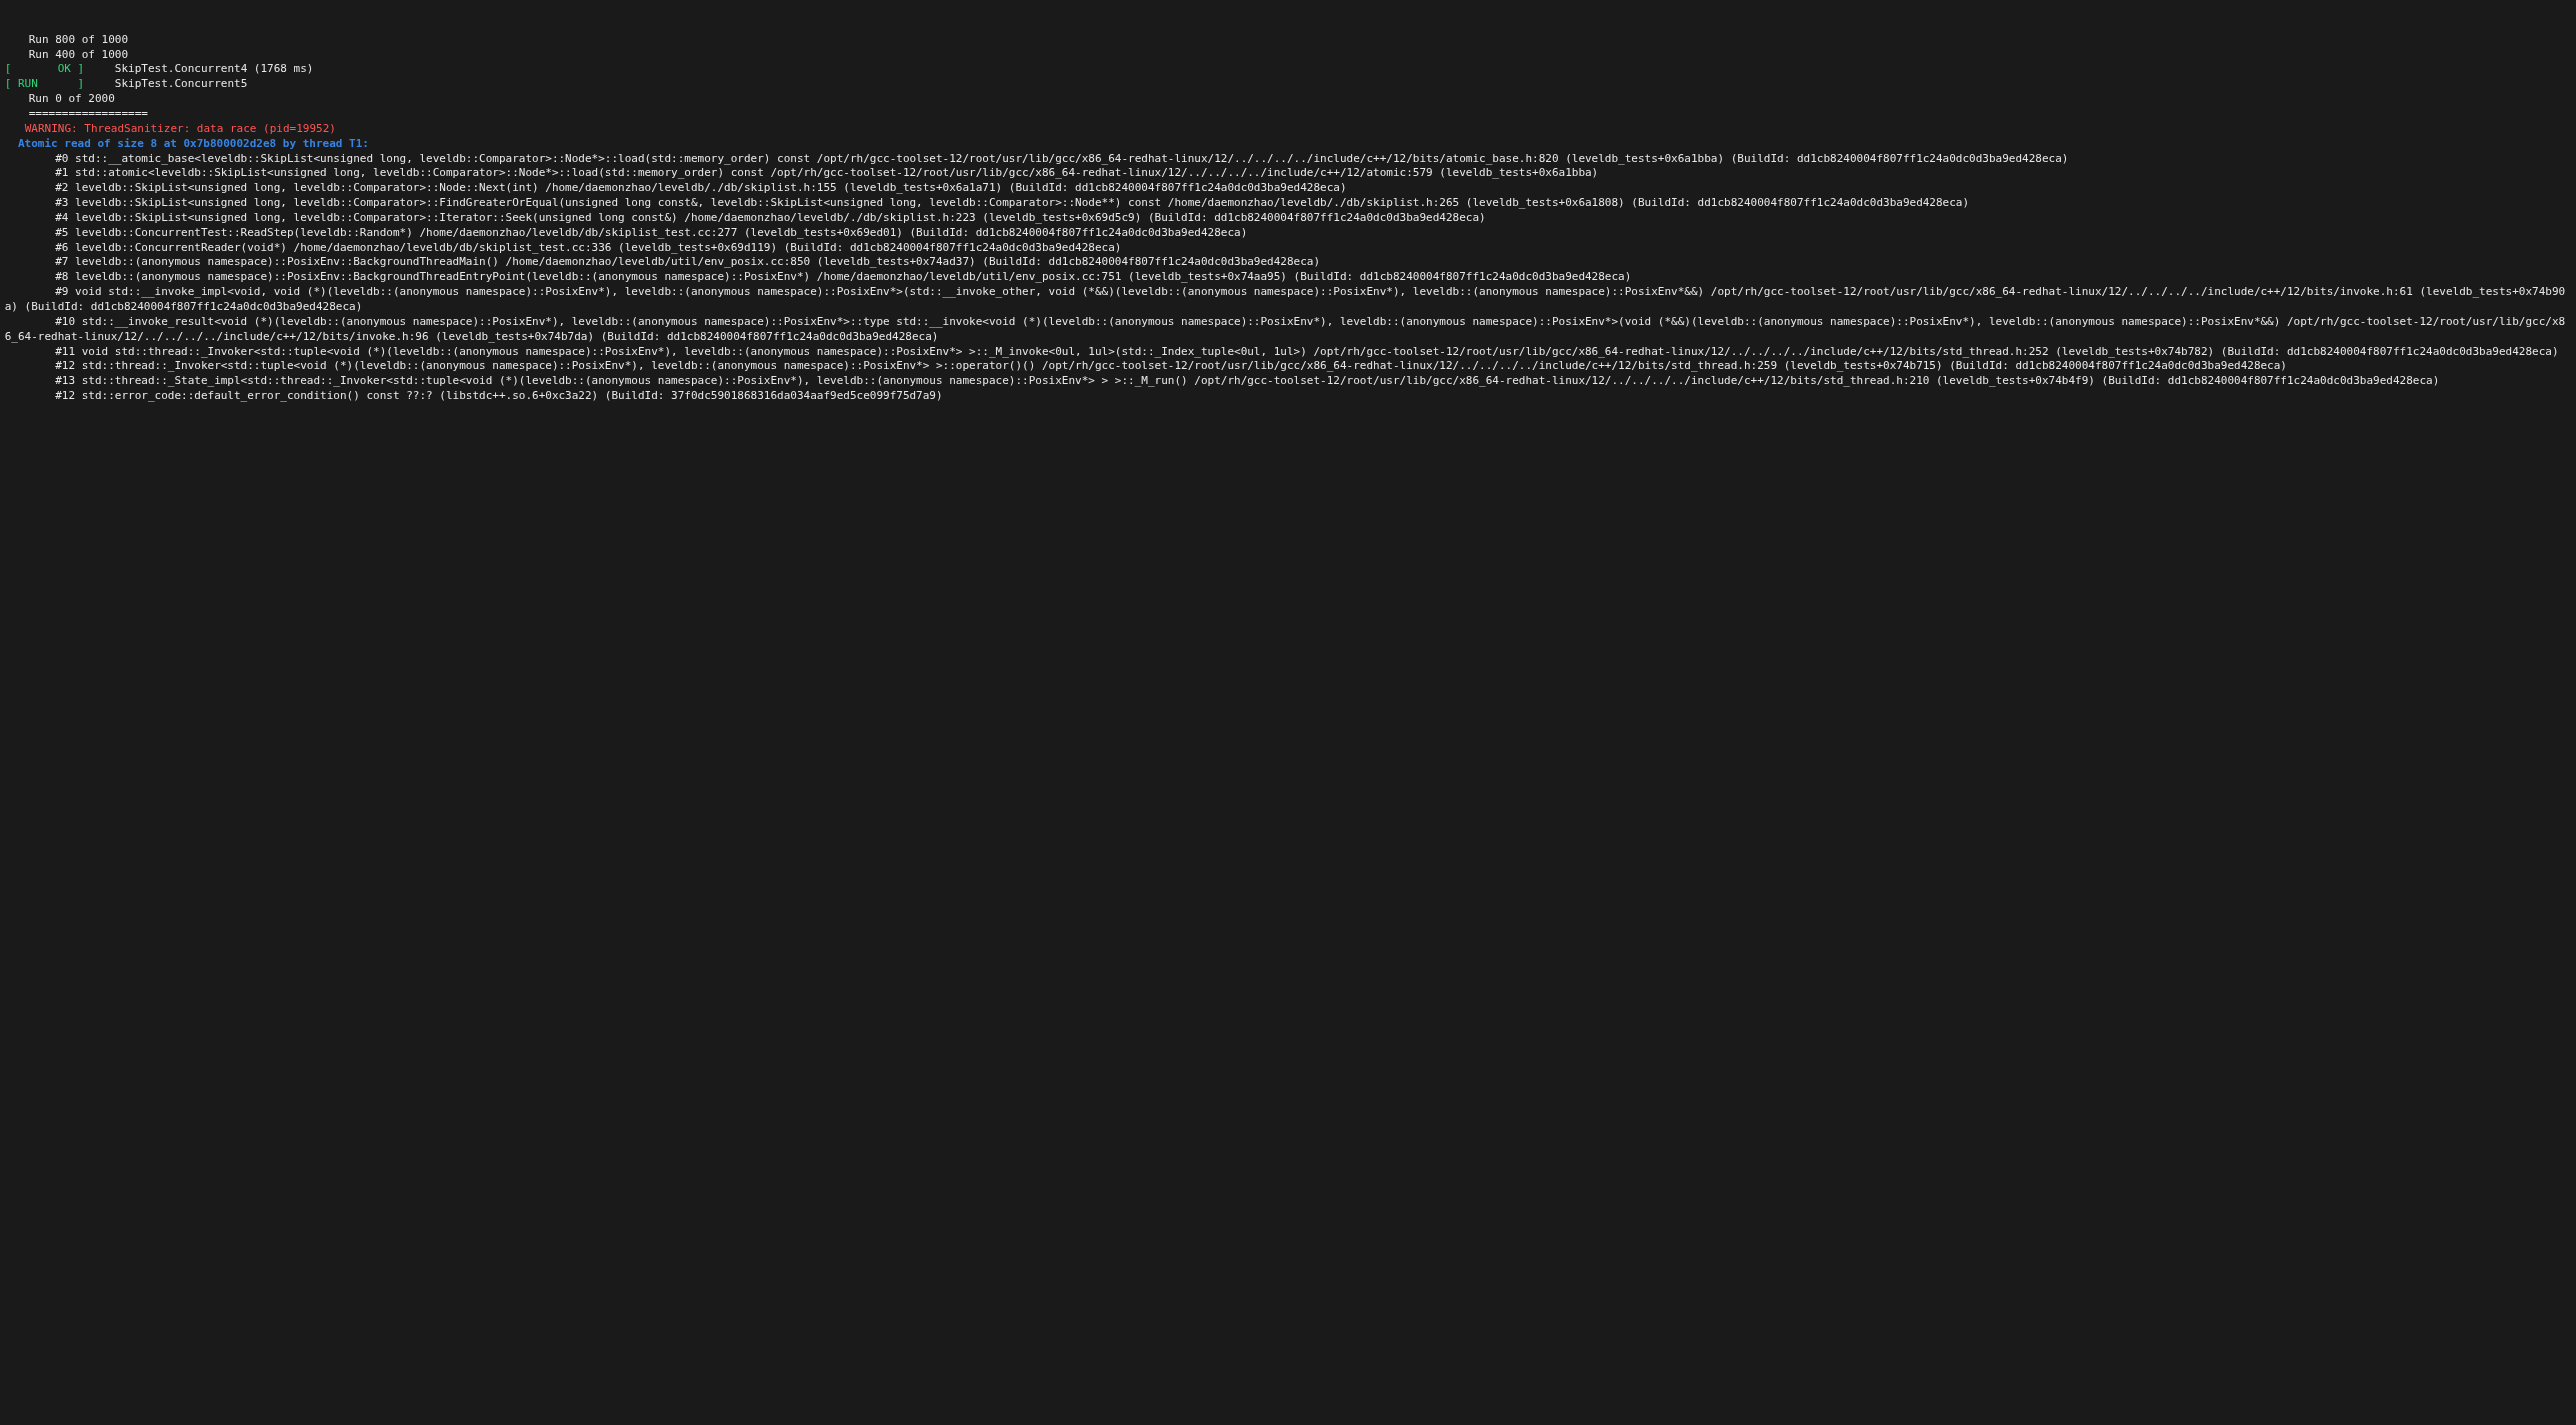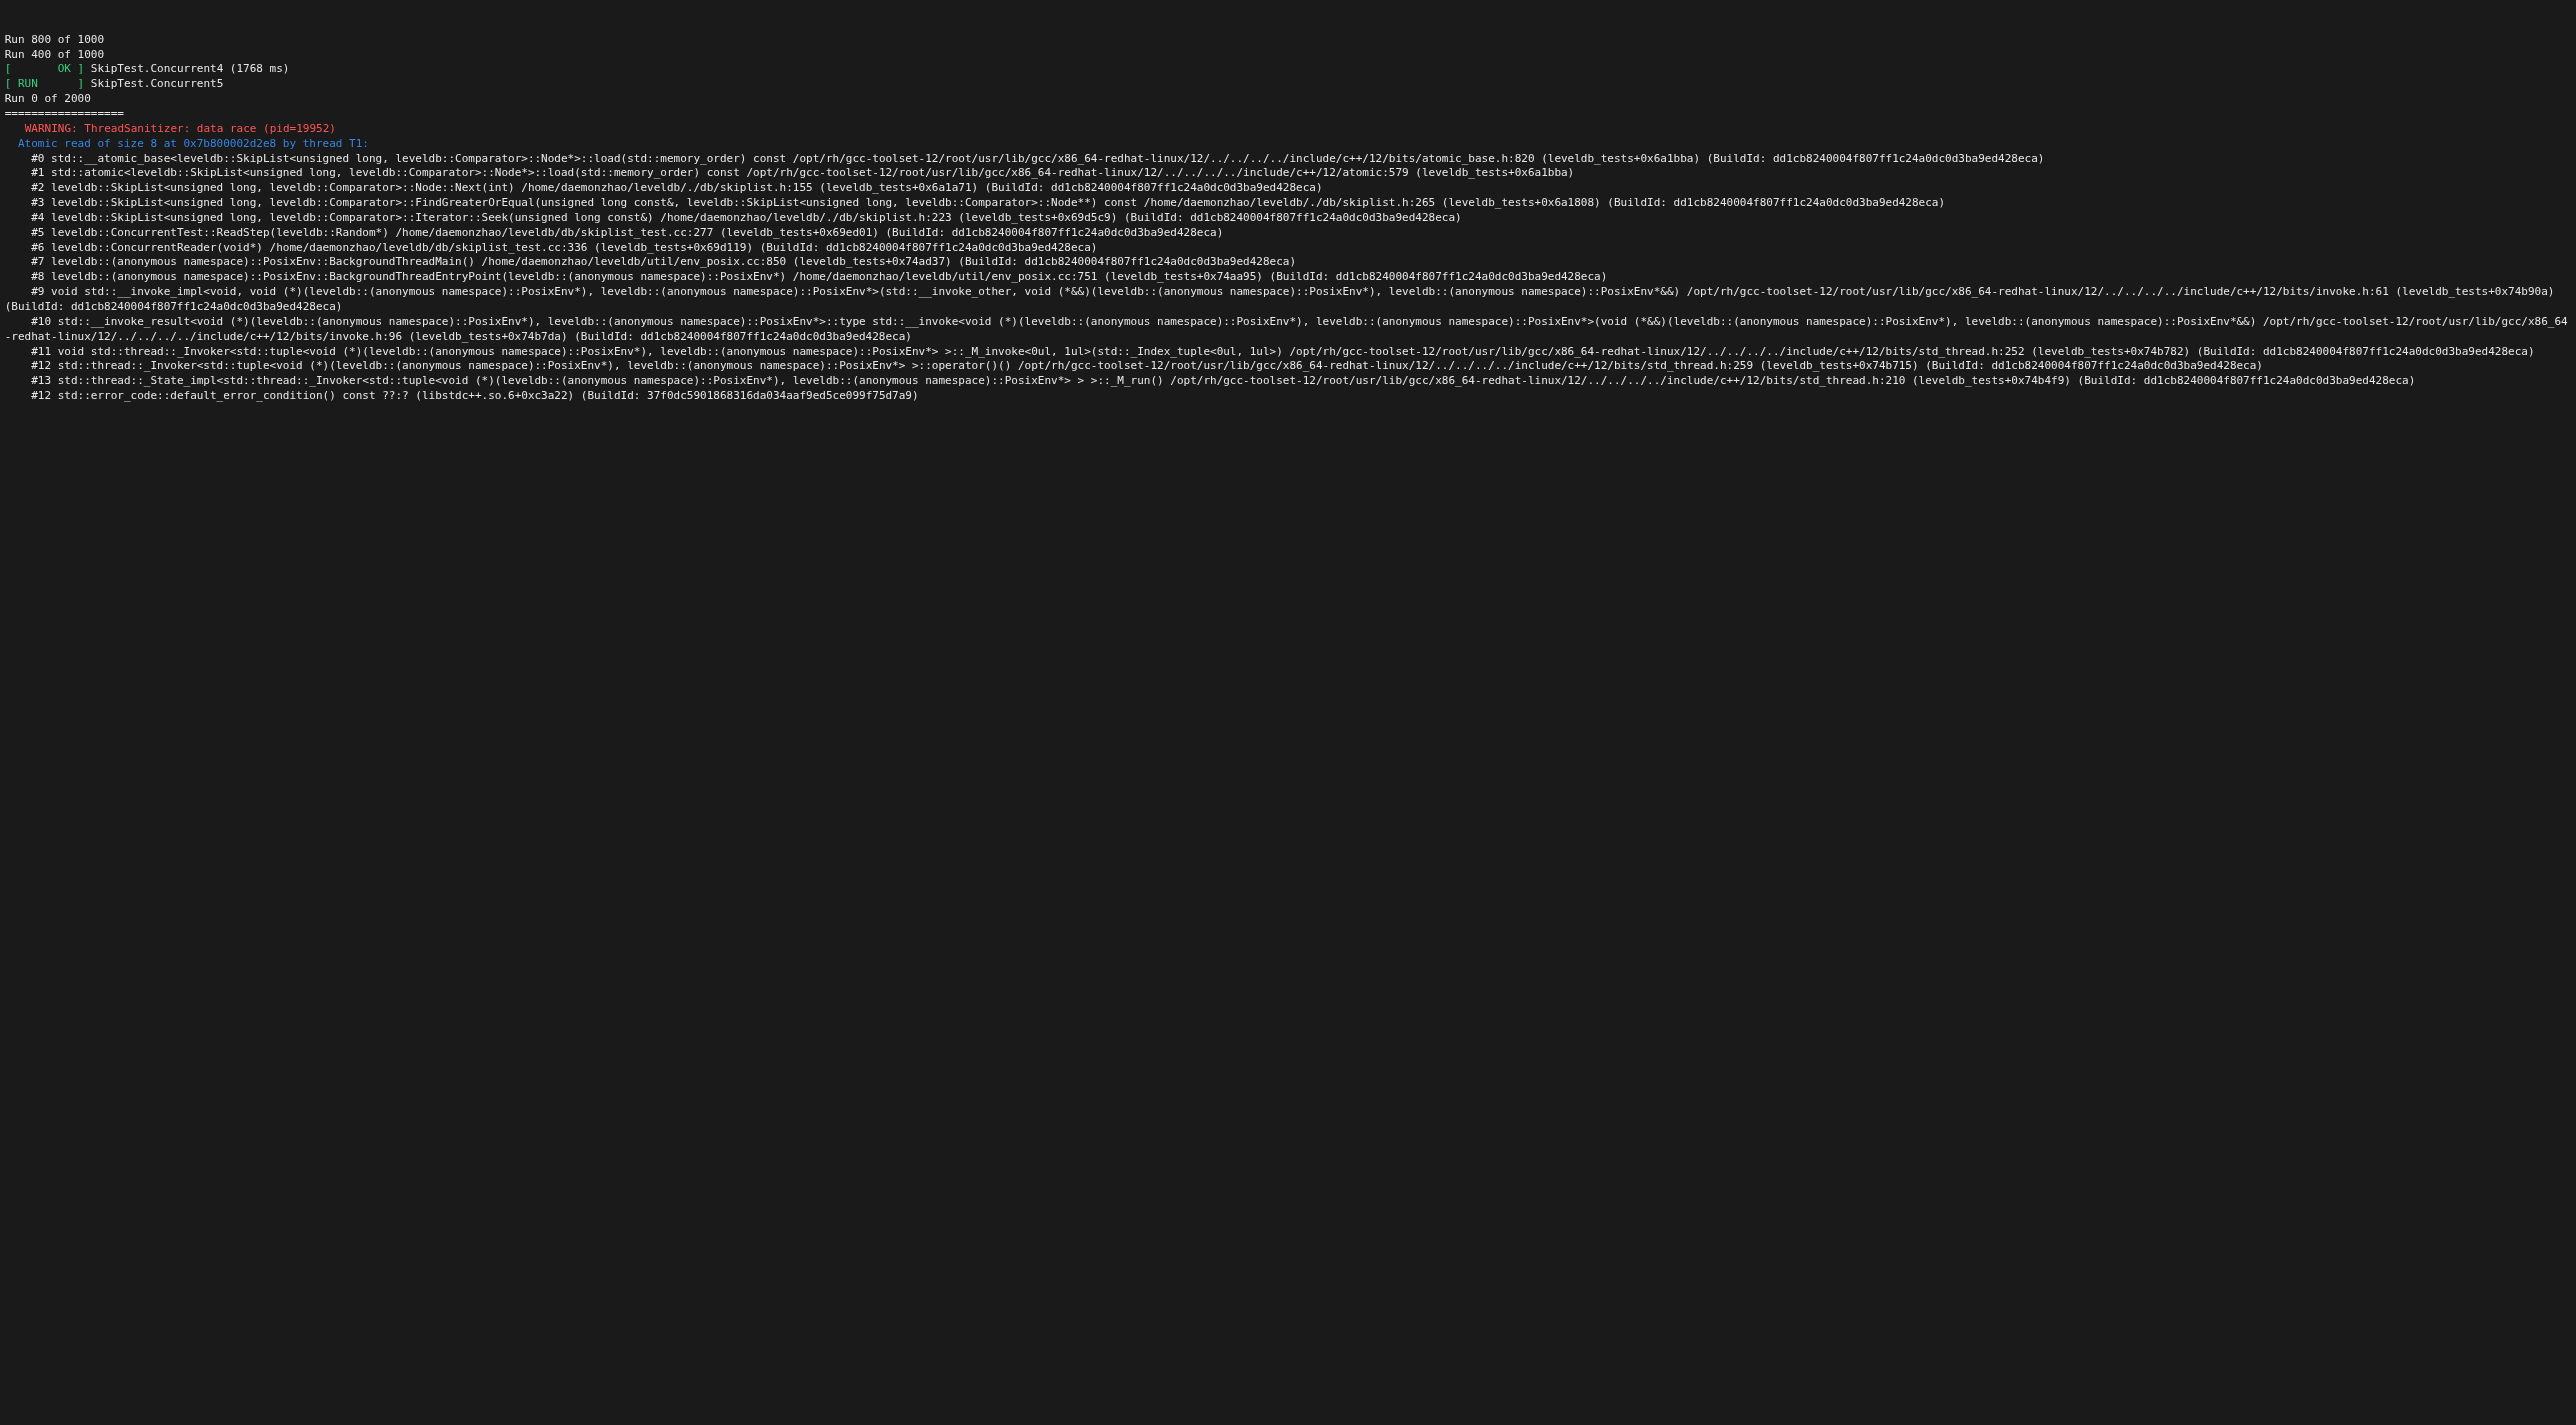--- a/index.html
+++ b/index.html
@@ -11,22 +11,22 @@
     font-size: 11px;
     line-height: 1.35;
     white-space: pre-wrap;
     word-break: break-all;
   }
   .terminal {
     padding: 3.1px 4.7px;
   }
   .green { color: #33d17a; }
   .red   { color: #ff5555; margin-left: 20px; }
-  .blue  { color: #3584e4; }
-  .white { color: #e8e8e8; }
+  .blue  { color: #3584e4; font-weight: bold; }
+  .white { color: #e8e8e8; margin-left: 24px; }
 </style>
 </head>
 <body>
 <div class="terminal"><span class="white">Run 800 of 1000</span>
 <span class="white">Run 400 of 1000</span>
 <span><span class="green">[       OK ]</span> <span class="white">SkipTest.Concurrent4 (1768 ms)</span></span>
 <span><span class="green">[ RUN      ]</span> <span class="white">SkipTest.Concurrent5</span></span>
 <span class="white">Run 0 of 2000</span>
 <span class="white">==================</span>
 <span class="red">WARNING: ThreadSanitizer: data race (pid=19952)</span>

